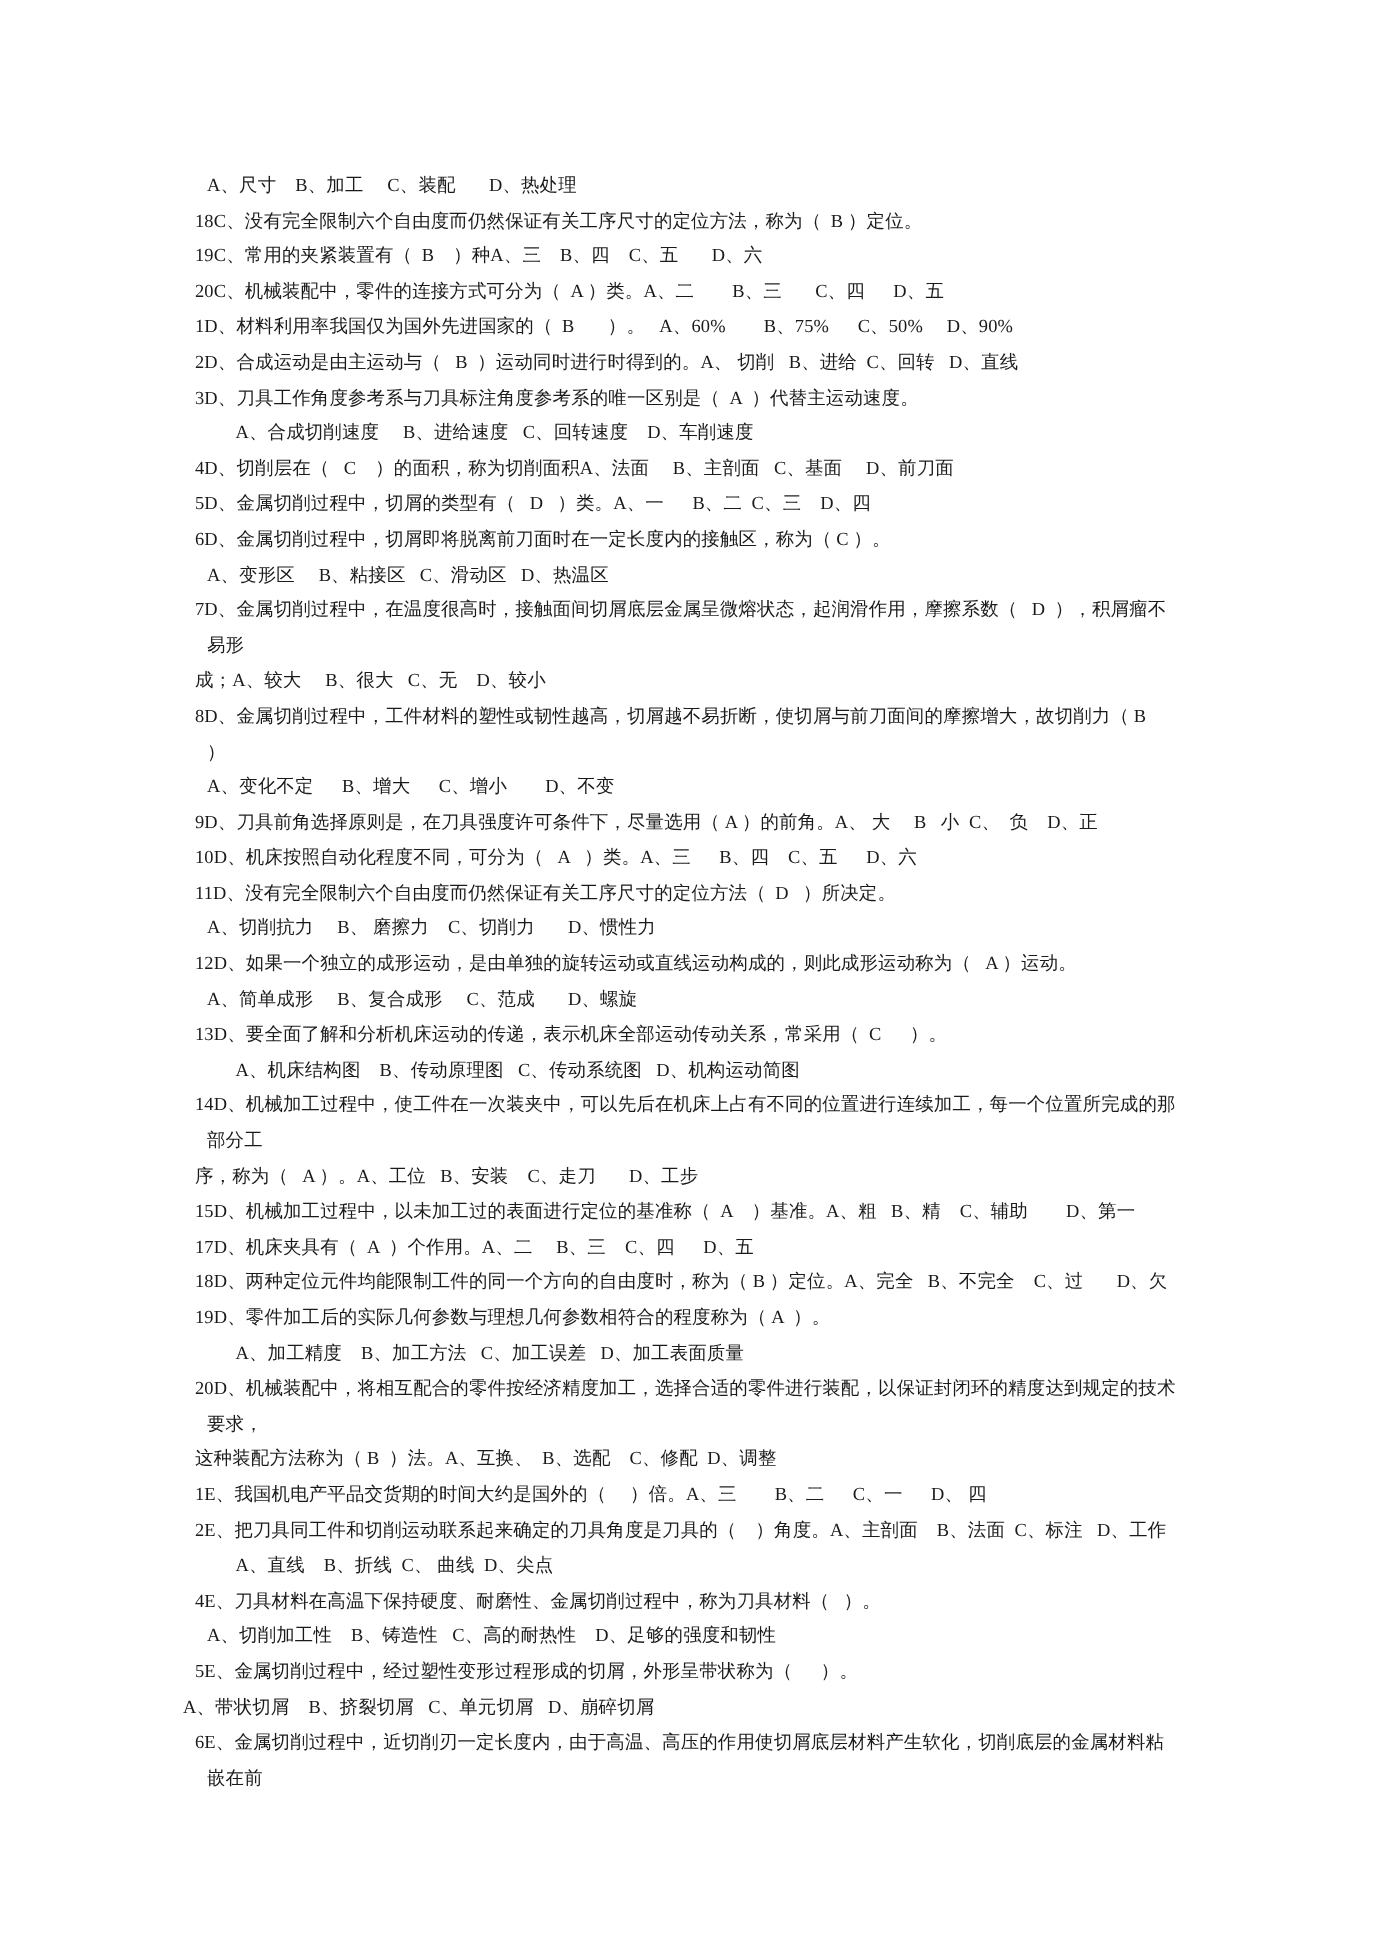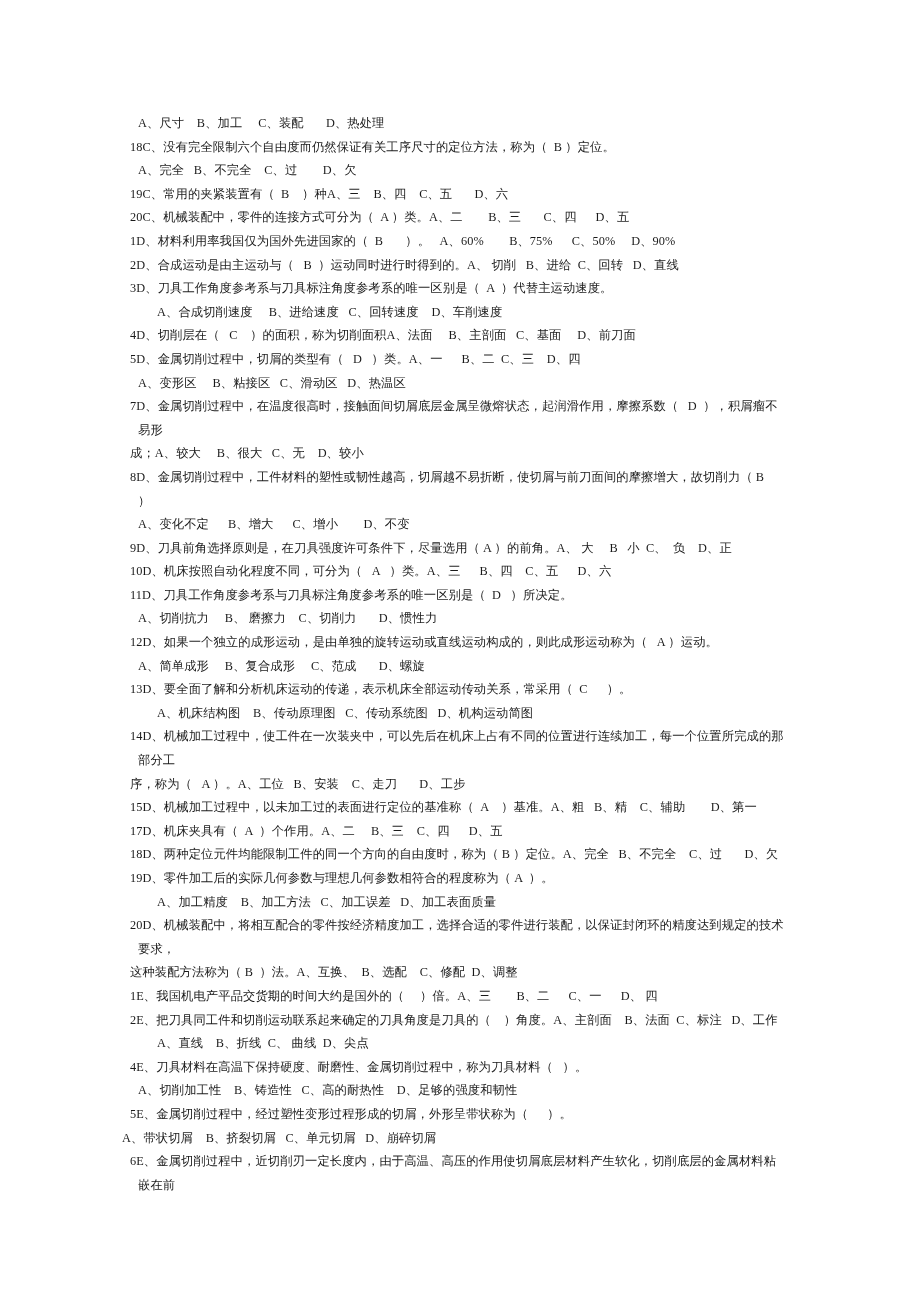--- a/index.html
+++ b/index.html
@@ -54,37 +54,37 @@
     padding: 0;
   }
 </style>
 </head>
 <body>
 
 <div id="page">
   <div id="doc-body">
     <div class="block"><span class="line indent-1">A、尺寸    B、加工     C、装配       D、热处理</span></div>
     <div class="block"><span class="line indent-0 indent-neg">18C、没有完全限制六个自由度而仍然保证有关工序尺寸的定位方法，称为（  B ）定位。</span></div>
-    <div class="block"><span class="line indent-1">A、完全   B、不完全    C、过        D、欠</span></div>
     <div class="block"><span class="line indent-0 indent-neg">19C、常用的夹紧装置有（  B    ）种A、三    B、四    C、五       D、六</span></div>
     <div class="block"><span class="line indent-0 indent-neg">20C、机械装配中，零件的连接方式可分为（  A ）类。A、二        B、三       C、四      D、五</span></div>
     <div class="block"><span class="line indent-0 indent-neg">1D、材料利用率我国仅为国外先进国家的（  B       ）。   A、60%        B、75%      C、50%     D、90%</span></div>
     <div class="block"><span class="line indent-0 indent-neg">2D、合成运动是由主运动与（   B  ）运动同时进行时得到的。A、 切削   B、进给  C、回转   D、直线</span></div>
     <div class="block"><span class="line indent-0 indent-neg">3D、刀具工作角度参考系与刀具标注角度参考系的唯一区别是（  A  ）代替主运动速度。</span></div>
     <div class="block"><span class="line indent-2">A、合成切削速度     B、进给速度   C、回转速度    D、车削速度</span></div>
     <div class="block"><span class="line indent-0 indent-neg">4D、切削层在（   C    ）的面积，称为切削面积A、法面     B、主剖面   C、基面     D、前刀面</span></div>
     <div class="block"><span class="line indent-0 indent-neg">5D、金属切削过程中，切屑的类型有（   D   ）类。A、一      B、二  C、三    D、四</span></div>
+    <div class="block"><span class="line indent-0 indent-neg">6D、金属切削过程中，切屑即将脱离前刀面时在一定长度内的接触区，称为（ C ）。</span></div>
     <div class="block"><span class="line indent-1">A、变形区     B、粘接区   C、滑动区   D、热温区</span></div>
     <div class="block"><span class="wrap indent-0 indent-neg">7D、金属切削过程中，在温度很高时，接触面间切屑底层金属呈微熔状态，起润滑作用，摩擦系数（   D  ），积屑瘤不易形</span></div>
     <div class="block"><span class="line indent-0 indent-neg">成；A、较大     B、很大   C、无    D、较小</span></div>
     <div class="block"><span class="wrap indent-0 indent-neg">8D、金属切削过程中，工件材料的塑性或韧性越高，切屑越不易折断，使切屑与前刀面间的摩擦增大，故切削力（ B      ）</span></div>
     <div class="block"><span class="line indent-1">A、变化不定      B、增大      C、增小        D、不变</span></div>
     <div class="block"><span class="line indent-0 indent-neg">9D、刀具前角选择原则是，在刀具强度许可条件下，尽量选用（ A ）的前角。A、 大     B   小  C、  负    D、正</span></div>
     <div class="block"><span class="line indent-0 indent-neg">10D、机床按照自动化程度不同，可分为（   A   ）类。A、三      B、四    C、五      D、六</span></div>
-    <div class="block"><span class="line indent-0 indent-neg">11D、刀具工作角度参考系与刀具标注角度参考系的唯一区别是（  D   ）所决定。</span></div>
+    <div class="block"><span class="line indent-0 indent-neg">11D、没有完全限制六个自由度而仍然保证有关工序尺寸的定位方法（  D   ）所决定。</span></div>
     <div class="block"><span class="line indent-1">A、切削抗力     B、 磨擦力    C、切削力       D、惯性力</span></div>
     <div class="block"><span class="line indent-0 indent-neg">12D、如果一个独立的成形运动，是由单独的旋转运动或直线运动构成的，则此成形运动称为（   A ）运动。</span></div>
     <div class="block"><span class="line indent-1">A、简单成形     B、复合成形     C、范成       D、螺旋</span></div>
     <div class="block"><span class="line indent-0 indent-neg">13D、要全面了解和分析机床运动的传递，表示机床全部运动传动关系，常采用（  C      ）。</span></div>
     <div class="block"><span class="line indent-2">A、机床结构图    B、传动原理图   C、传动系统图   D、机构运动简图</span></div>
     <div class="block"><span class="wrap indent-0 indent-neg">14D、机械加工过程中，使工件在一次装夹中，可以先后在机床上占有不同的位置进行连续加工，每一个位置所完成的那部分工</span></div>
     <div class="block"><span class="line indent-0 indent-neg">序，称为（   A ）。A、工位   B、安装    C、走刀       D、工步</span></div>
     <div class="block"><span class="line indent-0 indent-neg">15D、机械加工过程中，以未加工过的表面进行定位的基准称（  A    ）基准。A、粗   B、精    C、辅助        D、第一</span></div>
     <div class="block"><span class="line indent-0 indent-neg">17D、机床夹具有（  A  ）个作用。A、二     B、三    C、四      D、五</span></div>
     <div class="block"><span class="line indent-0 indent-neg">18D、两种定位元件均能限制工件的同一个方向的自由度时，称为（ B ）定位。A、完全   B、不完全    C、过       D、欠</span></div>

